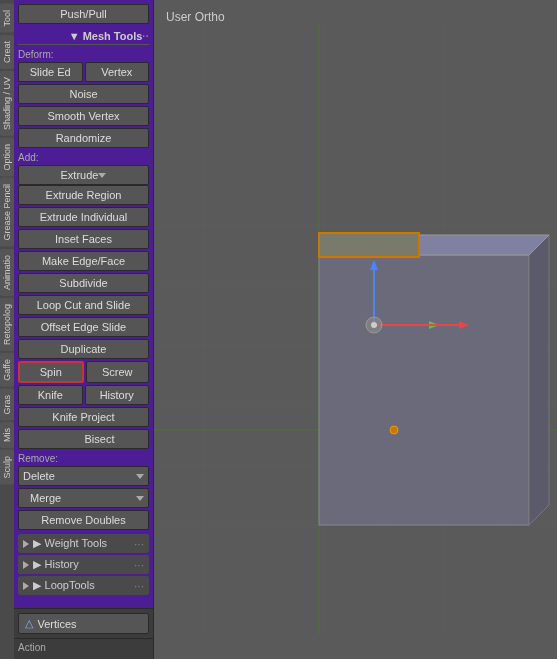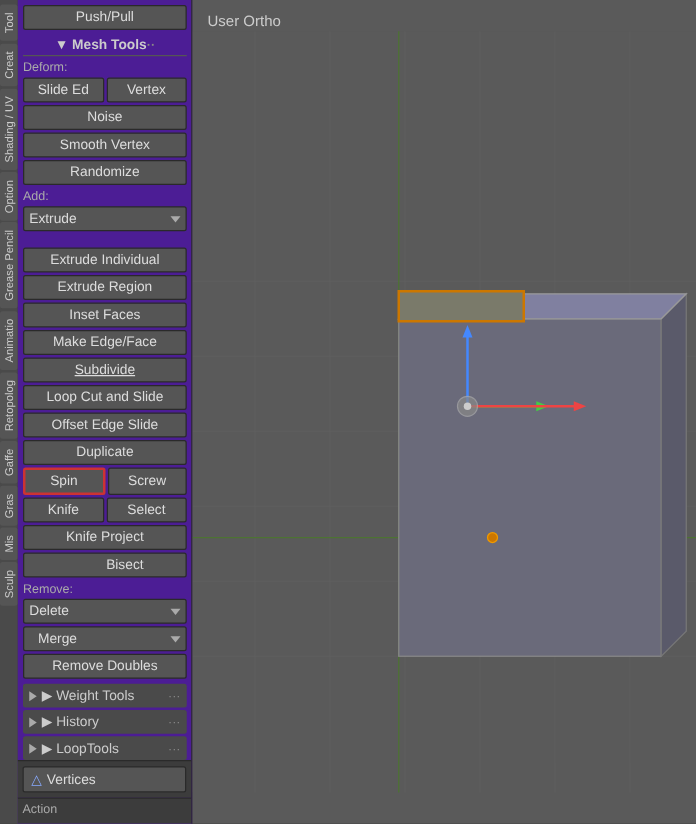--- a/index.html
+++ b/index.html
@@ -67,21 +67,21 @@
       text-align: left;
       cursor: pointer;
       border-radius: 2px;
       margin-bottom: 4px;
       font-size: 11px;
     }
 
     .section-header {
       display: flex;
       align-items: center;
-      justify-content: center;
+      justify-content: flex-end;
       color: #ccc;
       font-size: 11px;
       font-weight: bold;
       padding: 2px 0;
       margin-bottom: 4px;
       border-bottom: 1px solid #555;
     }
     .section-header .dots { color: #888; font-size: 10px; }
 
     .sub-label {
@@ -243,44 +243,44 @@
       <button class="btn">Vertex</button>
     </div>
     <button class="btn full" style="width:100%;margin-bottom:2px;display:block;">Noise</button>
     <button class="btn full" style="width:100%;margin-bottom:2px;display:block;">Smooth Vertex</button>
     <button class="btn full" style="width:100%;margin-bottom:2px;display:block;">Randomize</button>
 
     
     <div class="sub-label">Add:</div>
 
     
-    <div class="btn-select-dropdown" style="margin-bottom:13px;">
+    <div class="btn-select-dropdown" style="margin-bottom:0;justify-content:center;">
       <span>Extrude</span>
       <span class="arrow-down"></span>
     </div>
 
+    <button class="btn full" style="width:100%;margin-bottom:2px;display:block;">Extrude Region</button>
     <button class="btn full" style="width:100%;margin-bottom:2px;display:block;">Extrude Individual</button>
-    <button class="btn full" style="width:100%;margin-bottom:2px;display:block;">Extrude Region</button>
     <button class="btn full" style="width:100%;margin-bottom:2px;display:block;">Inset Faces</button>
     <button class="btn full" style="width:100%;margin-bottom:2px;display:block;">Make Edge/Face</button>
-    <button class="btn full" style="width:100%;margin-bottom:2px;display:block;text-decoration:underline;">Subdivide</button>
+    <button class="btn full" style="width:100%;margin-bottom:2px;display:block;">Subdivide</button>
     <button class="btn full" style="width:100%;margin-bottom:2px;display:block;">Loop Cut and Slide</button>
     <button class="btn full" style="width:100%;margin-bottom:2px;display:block;">Offset Edge Slide</button>
     <button class="btn full" style="width:100%;margin-bottom:2px;display:block;">Duplicate</button>
 
     
     <div class="btn-row" style="margin-bottom:2px;">
       <button class="btn active-red">Spin</button>
       <button class="btn">Screw</button>
     </div>
 
     
     <div class="btn-row" style="margin-bottom:2px;">
       <button class="btn">Knife</button>
-      <button class="btn">Select</button>
+      <button class="btn">History</button>
     </div>
 
     <button class="btn full" style="width:100%;margin-bottom:2px;display:block;">Knife Project</button>
     <button class="btn full" style="width:100%;margin-bottom:2px;display:block;padding-left:36px;">Bisect</button>
 
     
     <div class="sub-label">Remove:</div>
 
     
     <div class="btn-select-dropdown" style="margin-bottom:2px;">

